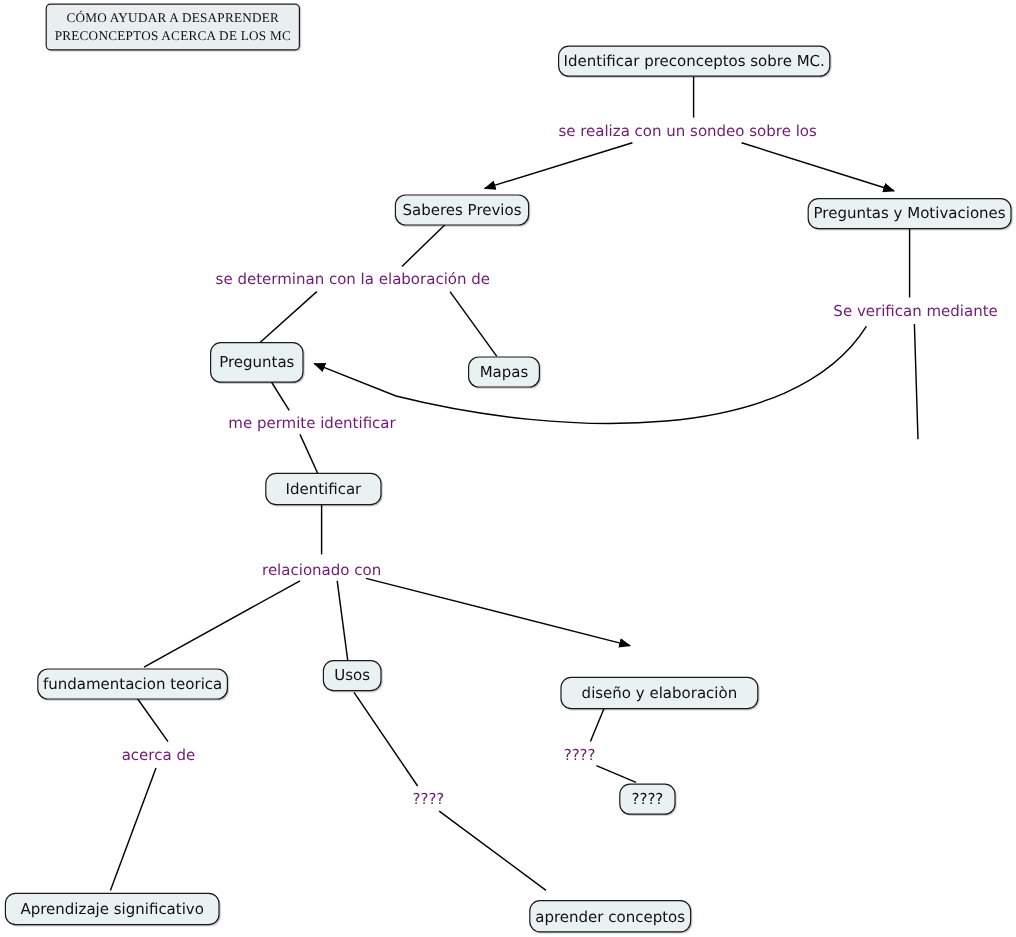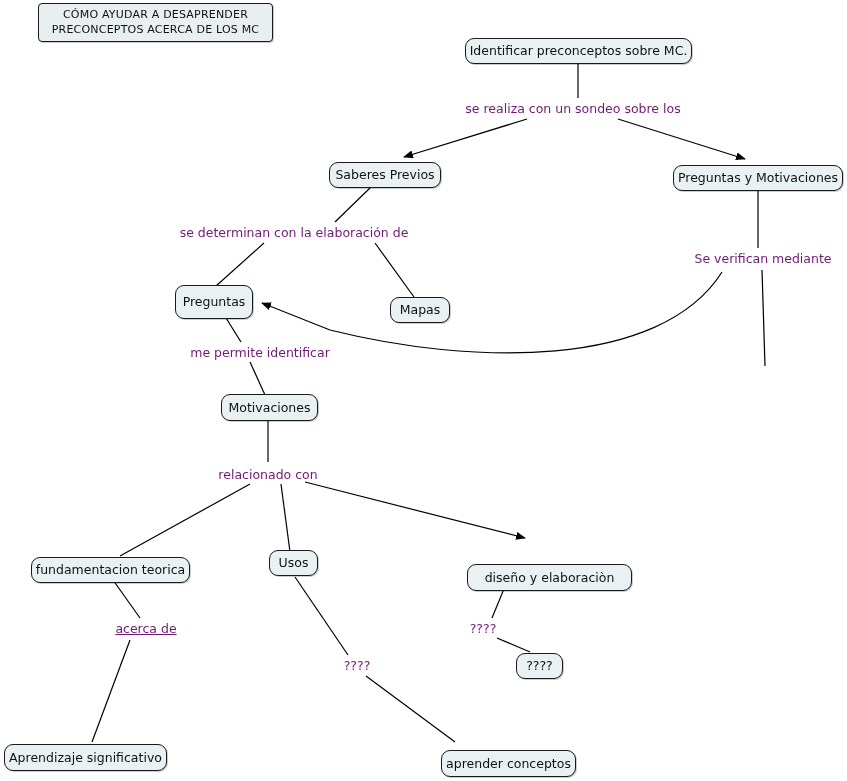--- a/index.html
+++ b/index.html
@@ -109,21 +109,21 @@
 
     <line x1="295" y1="577" x2="348" y2="655" stroke="#000" stroke-width="1.2"></line>
 
     <line x1="366" y1="676" x2="455" y2="742" stroke="#000" stroke-width="1.2"></line>
 
     <line x1="513" y1="567" x2="492" y2="618" stroke="#000" stroke-width="1.2"></line>
 
     <line x1="497" y1="638" x2="530" y2="652" stroke="#000" stroke-width="1.2"></line>
   </svg>
 
-  <div class="node title-node" style="left:38px; top:3px; width:235px; height:39px;">
+  <div class="node title-node" style="left:38px; top:3px; width:212px; height:39px;font-family:Liberation Serif, serif;">
     <span>CÓMO AYUDAR A DESAPRENDER
 PRECONCEPTOS ACERCA DE LOS MC</span>
   </div>
 
   <div class="node" style="left:329px; top:162px; width:112px; height:26px;">
     <span>Saberes Previos</span>
   </div>
 
   <div class="node" style="left:465px; top:38px; width:227px; height:26px;">
     <span>Identificar preconceptos sobre MC.</span>
@@ -136,56 +136,56 @@
   <div class="node" style="left:175px; top:285px; width:78px; height:34px;">
     <span>Preguntas</span>
   </div>
 
   <div class="node" style="left:390px; top:297px; width:60px; height:26px;">
     <span>Mapas</span>
   </div>
 
 
   <div class="node" style="left:221px; top:394px; width:97px; height:27px;">
-    <span>Motivaciones</span>
+    <span>Identificar</span>
   </div>
 
   <div class="node" style="left:31px; top:557px; width:159px; height:26px;">
     <span>fundamentacion teorica</span>
   </div>
 
   <div class="node" style="left:269px; top:550px; width:49px; height:26px;">
     <span>Usos</span>
   </div>
 
   <div class="node" style="left:467px; top:539px; width:165px; height:27px;margin-top:25px;">
     <span>diseño y elaboraciòn</span>
   </div>
 
   <div class="node" style="left:516px; top:653px; width:47px; height:26px;">
     <span>????</span>
   </div>
 
-  <div class="node" style="left:4px; top:744px; width:163px; height:27px;">
+  <div class="node" style="left:4px; top:744px; width:179px; height:27px;">
     <span>Aprendizaje significativo</span>
   </div>
 
   <div class="node" style="left:400px; top:750px; width:135px; height:27px;margin-left:41px;">
     <span>aprender conceptos</span>
   </div>
 
   <div class="link-label" style="left:573px; top:101px;">se realiza con un sondeo sobre los</div>
 
   <div class="link-label" style="left:294px; top:225px;">se determinan con la elaboración de</div>
 
   <div class="link-label" style="left:763px; top:251px;">Se verifican mediante</div>
 
   <div class="link-label" style="left:260px; top:345px;">me permite identificar</div>
 
   <div class="link-label" style="left:268px; top:467px;">relacionado con</div>
 
-  <div class="link-label" style="left:146px; top:621px;text-decoration:underline;">acerca de</div>
+  <div class="link-label" style="left:132px; top:621px;">acerca de</div>
 
   <div class="link-label" style="left:357px; top:658px;">????</div>
 
   <div class="link-label" style="left:483px; top:621px;">????</div>
 
 </div>
 
 </body></html>

